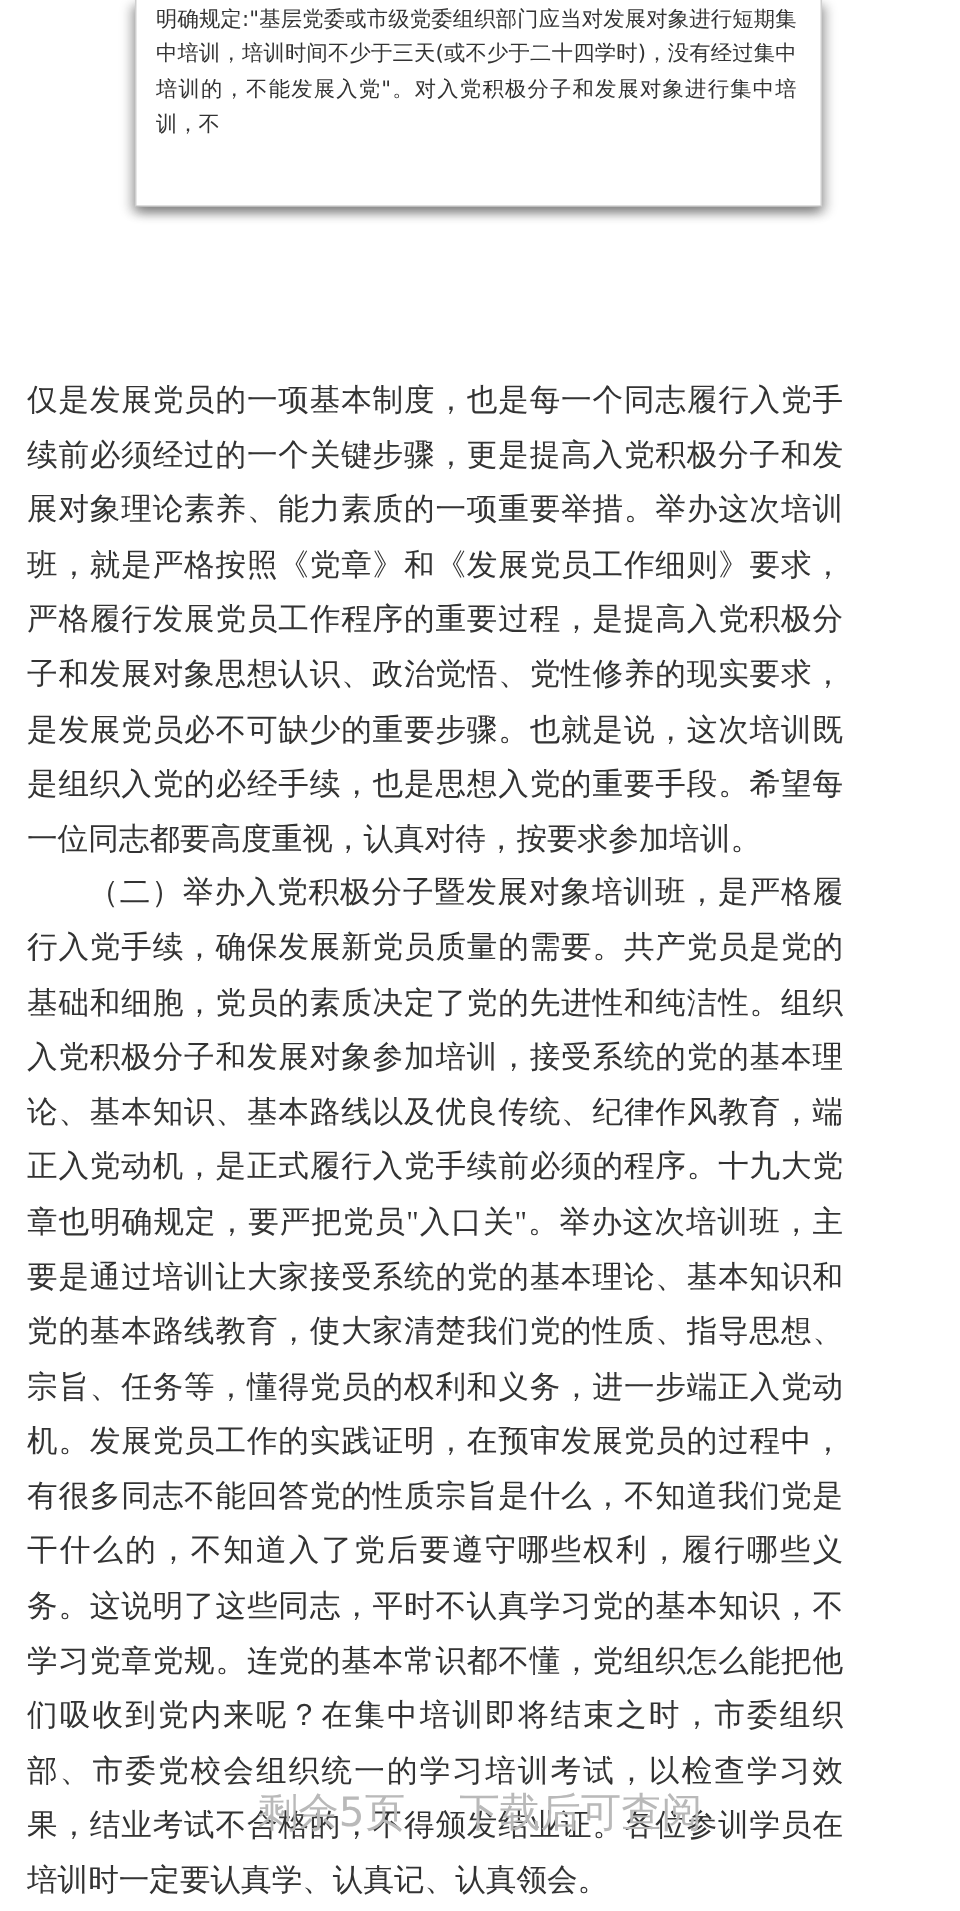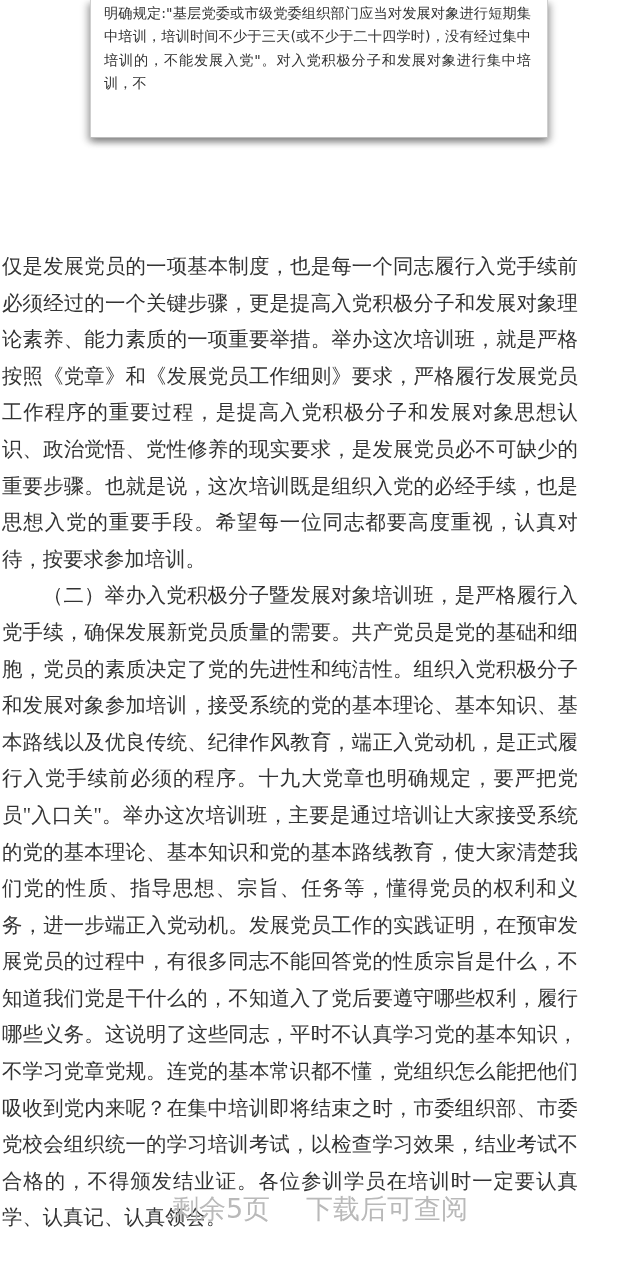--- a/index.html
+++ b/index.html
@@ -36,21 +36,21 @@
     line-height: 23.4px;
     color: #333333;
     text-align: justify;
   }
   
   .body-text {
     position: absolute;
     top: 248px;
     left: 0;
     width: 580px;
-    padding: 0 2px;
+    padding: 0 18px;
     box-sizing: border-box;
   }
   .para {
     margin: 0;
     font-size: 20.4px;
     line-height: 36.6px;
     color: #333333;
     text-align: justify;
   }
   .para.indent {

